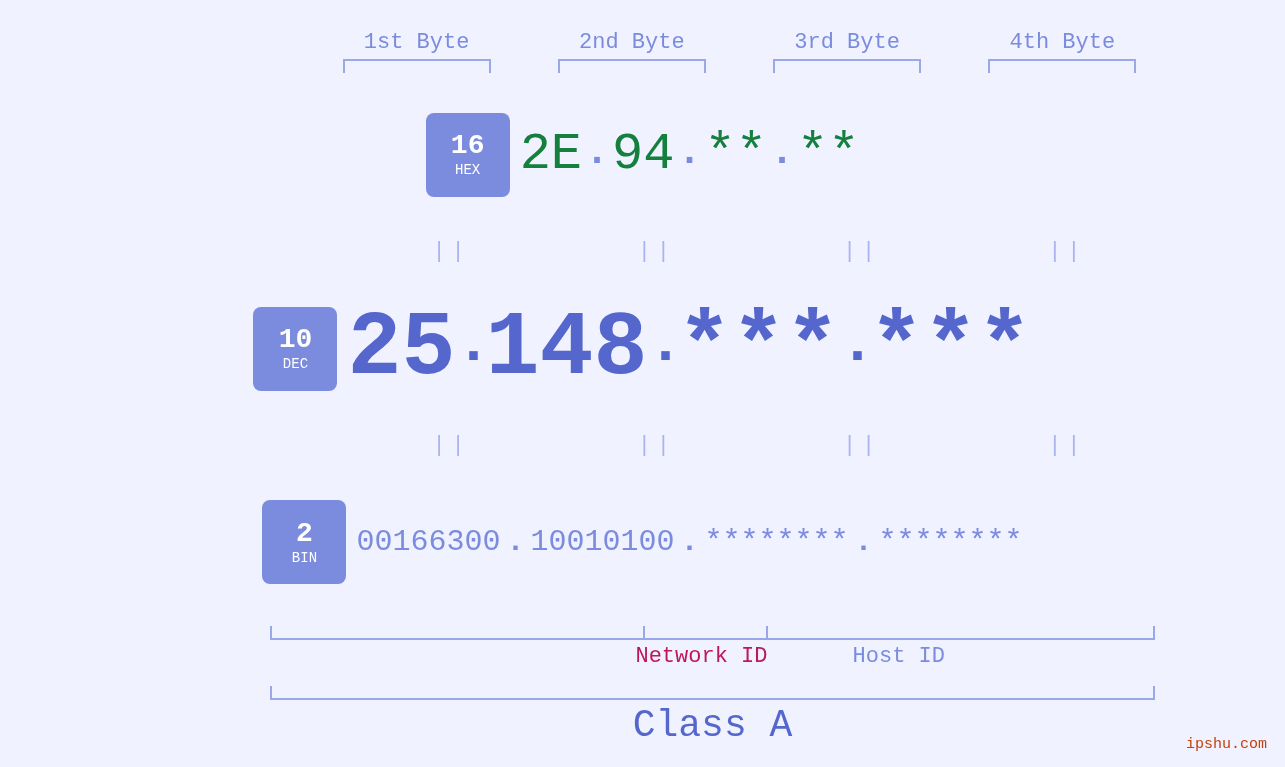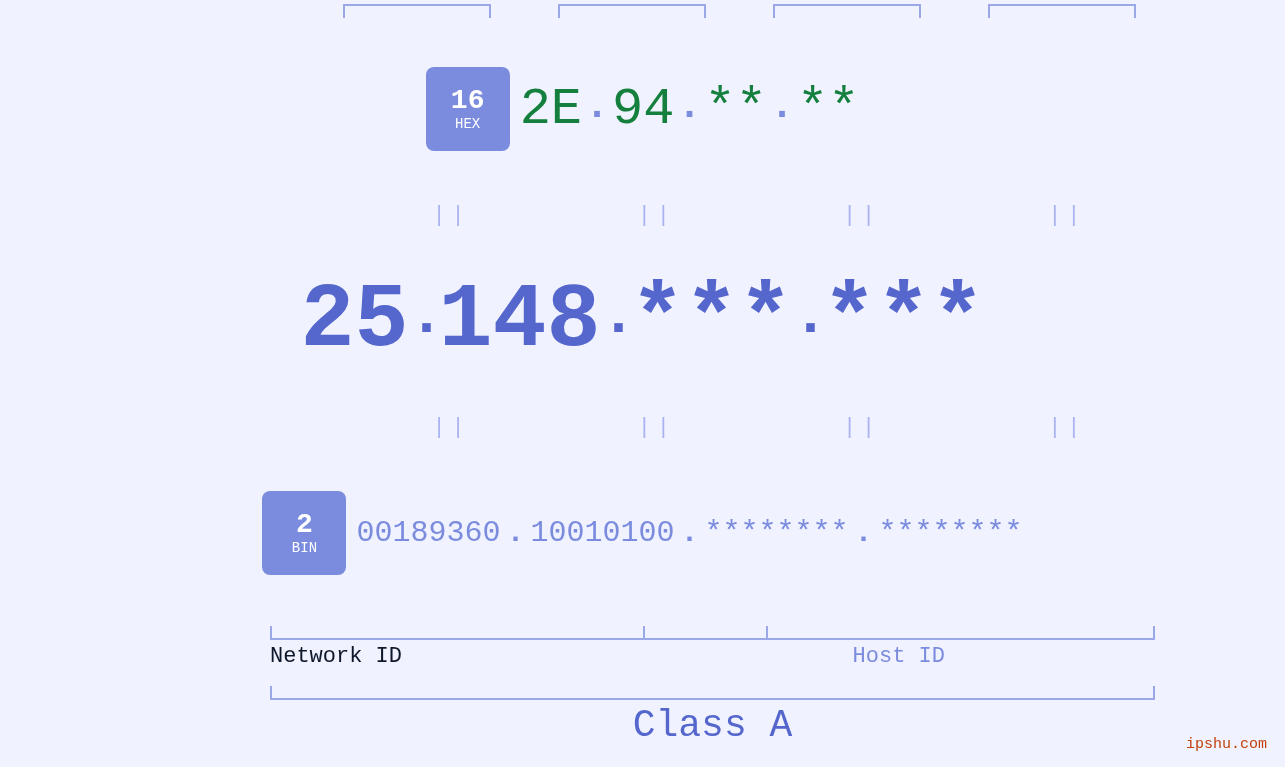--- a/index.html
+++ b/index.html
@@ -210,22 +210,22 @@
       border-right: 2px solid #9aa8e8;
       border-top: none;
       top: 0;
     }
 
     .network-id-label {
       position: absolute;
       left: 140px;
       top: 18px;
       width: calc(50% - 15px);
-      text-align: left;
-      color: #0f172a;
+      text-align: right;
+      color: #be185d;
       font-size: 22px;
       font-family: 'Courier New', Courier, monospace;
     }
 
     .host-id-label {
       position: absolute;
       right: 0;
       top: 18px;
       width: calc(50%);
       text-align: center;
@@ -267,20 +267,38 @@
       color: #c2410c;
       font-size: 15px;
       font-family: 'Courier New', Courier, monospace;
     }
   </style>
 </head>
 <body>
 
 <div class="container">
 
+  <div class="byte-headers">
+    <div style="width:94px; flex-shrink:0;"></div>
+    <div class="byte-col">
+      <span class="byte-label">1st Byte</span>
+    </div>
+    <div style="width:30px; flex-shrink:0;"></div>
+    <div class="byte-col">
+      <span class="byte-label">2nd Byte</span>
+    </div>
+    <div style="width:30px; flex-shrink:0;"></div>
+    <div class="byte-col">
+      <span class="byte-label">3rd Byte</span>
+    </div>
+    <div style="width:30px; flex-shrink:0;"></div>
+    <div class="byte-col">
+      <span class="byte-label">4th Byte</span>
+    </div>
+  </div>
 
   <div class="bracket-row">
     <div style="width:94px; flex-shrink:0;"></div>
     <div class="bracket-segment">
         <div class="bracket"></div>
       </div>
     <div style="width:30px; flex-shrink:0;"></div>
     <div class="bracket-segment">
         <div class="bracket"></div>
       </div>
@@ -315,20 +333,24 @@
     <div class="equals-cell">||</div>
     <div class="equals-dot"></div>
     <div class="equals-cell">||</div>
     <div class="equals-dot"></div>
     <div class="equals-cell">||</div>
     <div class="equals-dot"></div>
     <div class="equals-cell">||</div>
   </div>
 
   <div class="data-row dec-row">
+    <div class="base-badge">
+      <span class="badge-num">10</span>
+      <span class="badge-label">DEC</span>
+    </div>
     <div class="cells-wrapper">
       <div class="data-cell">25</div>
       <div class="dot-separator">.</div>
       <div class="data-cell">148</div>
       <div class="dot-separator">.</div>
       <div class="data-cell">***</div>
       <div class="dot-separator">.</div>
       <div class="data-cell">***</div>
     </div>
   </div>
@@ -343,21 +365,21 @@
     <div class="equals-dot"></div>
     <div class="equals-cell">||</div>
   </div>
 
   <div class="data-row bin-row">
     <div class="base-badge">
       <span class="badge-num">2</span>
       <span class="badge-label">BIN</span>
     </div>
     <div class="cells-wrapper">
-      <div class="data-cell">00189360</div>
+      <div class="data-cell">00166300</div>
       <div class="dot-separator">.</div>
       <div class="data-cell">10010100</div>
       <div class="dot-separator">.</div>
       <div class="data-cell">********</div>
       <div class="dot-separator">.</div>
       <div class="data-cell">********</div>
     </div>
   </div>
 
   <div class="bottom-brackets">

